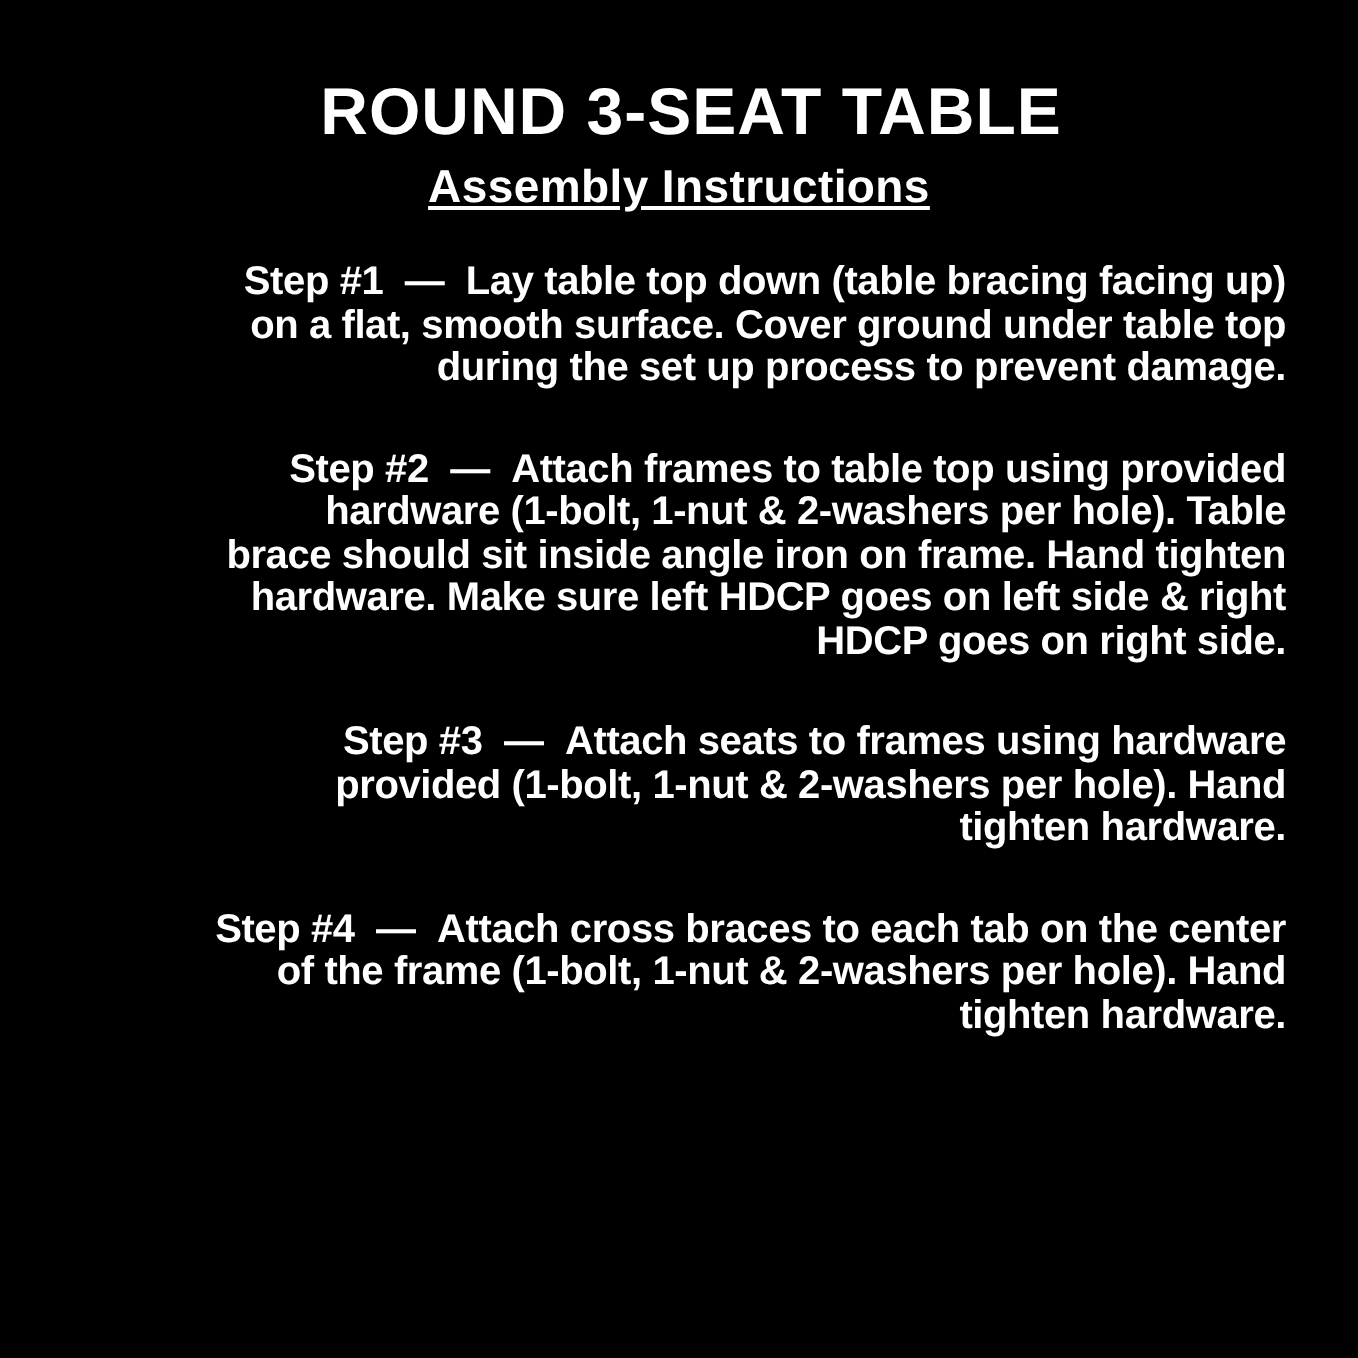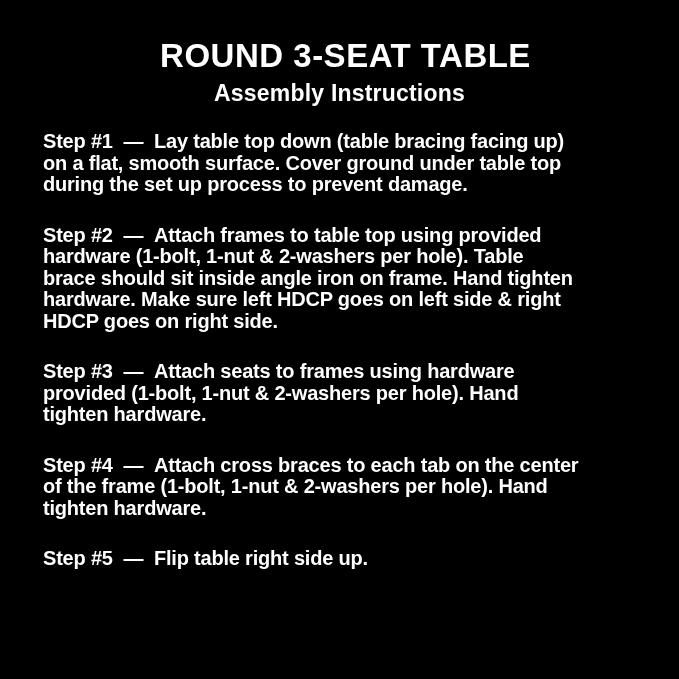--- a/index.html
+++ b/index.html
@@ -26,23 +26,25 @@
     font-size: 33px;
     letter-spacing: 0.5px;
     line-height: 1.1;
     margin: 0;
     padding-left: 12px;
   }
   .subtitle {
     font-size: 23px;
     margin: 6px 0 0 0;
     letter-spacing: 0.2px;
+    text-decoration: underline;
   }
   .steps {
-    padding: 24px 22px 0 43px;
+    padding: 24px 36px 0 43px;
+    text-align: right;
   }
   .step {
     white-space: pre-line;
     font-size: 20px;
     line-height: 21.5px;
     letter-spacing: -0.2px;
     margin: 0 0 29px 0;
   }
 </style>
 </head>
@@ -61,15 +63,14 @@
 hardware (1-bolt, 1-nut &amp; 2-washers per hole). Table
 brace should sit inside angle iron on frame. Hand tighten
 hardware. Make sure left HDCP goes on left side &amp; right
 HDCP goes on right side.</p>
     <p class="step">Step #3 &nbsp;— &nbsp;Attach seats to frames using hardware
 provided (1-bolt, 1-nut &amp; 2-washers per hole). Hand
 tighten hardware.</p>
     <p class="step">Step #4 &nbsp;— &nbsp;Attach cross braces to each tab on the center
 of the frame (1-bolt, 1-nut &amp; 2-washers per hole). Hand
 tighten hardware.</p>
-    <p class="step">Step #5 &nbsp;— &nbsp;Flip table right side up.</p>
   </div>
 </div>
 
 </body></html>

